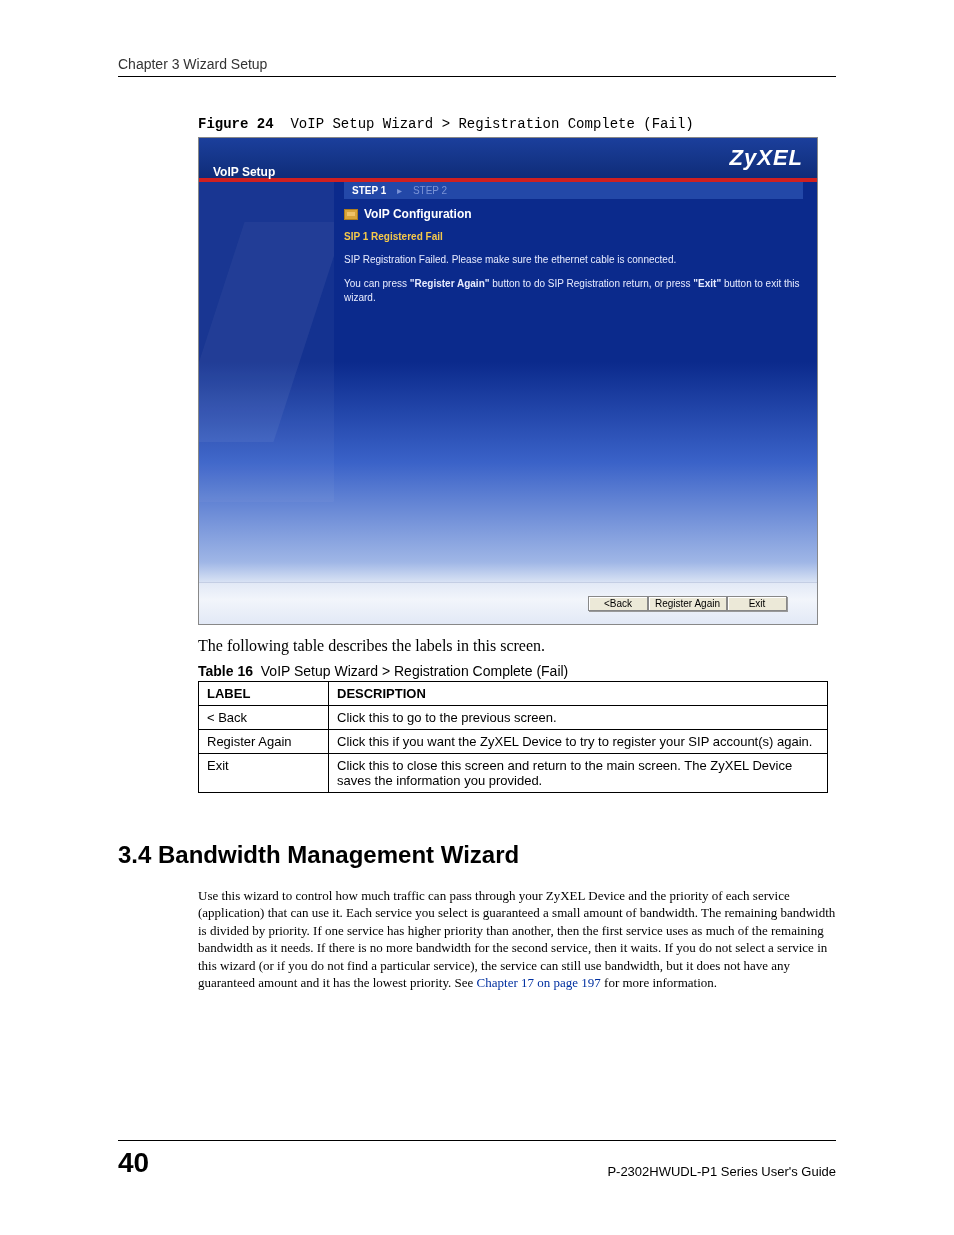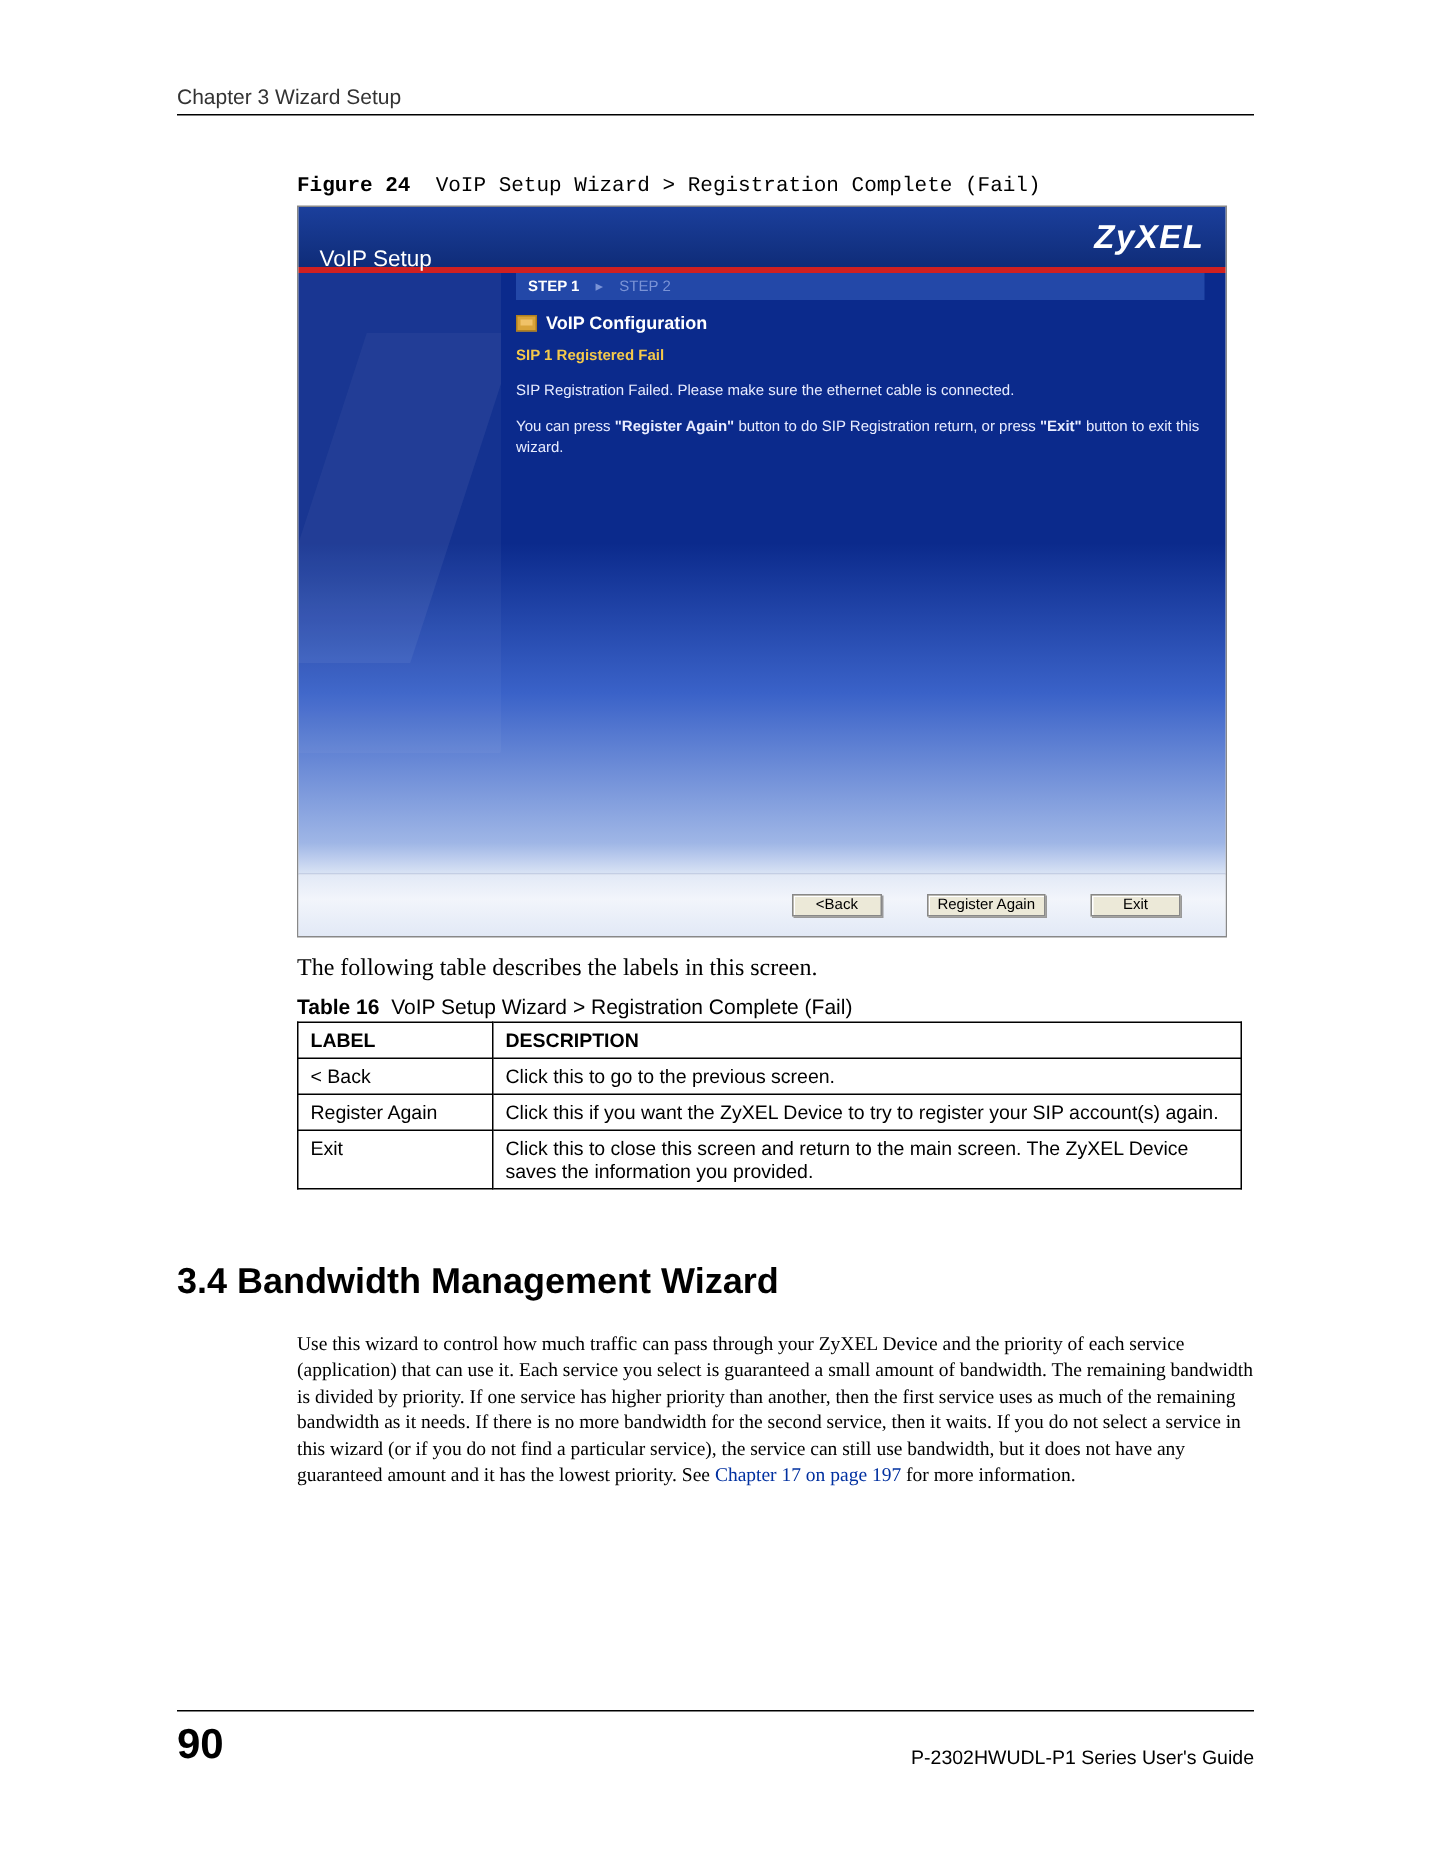--- a/index.html
+++ b/index.html
@@ -42,21 +42,21 @@
     border: 1px solid #888;
     font-family: Verdana, Arial, sans-serif;
   }
   .wiz-titlebar {
     height: 40px;
     background: linear-gradient(#1b3f9c, #0f2c78);
     display: flex; align-items: center; justify-content: space-between;
     padding: 0 14px;
     color: #fff;
   }
-  .wiz-titlebar .title { font-weight: normal; font-size: 15px; margin-top: 28px; }
+  .wiz-titlebar .title { font-weight: bold; font-size: 12px; margin-top: 28px; }
   .wiz-titlebar .brand { font-size: 22px; font-weight: bold; font-style: italic; letter-spacing: 1px; }
   .wiz-redbar { height: 4px; background: #d02020; }
   .wiz-body {
     display: flex;
     height: 400px;
     background: linear-gradient(#0b2a8c 0%, #0b2a8c 45%, #3a62c8 70%, #9fb6e6 95%, #d8e2f4 100%);
   }
   .wiz-left {
     width: 135px;
     position: relative;
@@ -102,21 +102,20 @@
     height: 4px; background: #f0c268;
   }
   .sip-fail { color: #f5c94a; font-weight: bold; font-size: 10px; line-height: 1.2; }
   .wiz-msg { color: #e8ecff; font-size: 10px; margin-top: 10px; line-height: 1.4; }
   .wiz-msg b { font-weight: bold; }
 
   .wiz-footer {
     height: 42px;
     background: linear-gradient(#e2e9f6, #f2f5fb 40%, #e2e9f6);
     display: flex; align-items: center; justify-content: flex-end;
-    gap: 30px;
     padding: 0 30px;
     border-top: 1px solid #c4cee4;
   }
   .wiz-btn {
     font-family: Tahoma, Arial, sans-serif;
     font-size: 10px;
     padding: 1px 6px;
     min-width: 60px;
     text-align: center;
     background: #ece9d8;
@@ -251,15 +250,15 @@
 
   <h2 class="sec">3.4  Bandwidth Management Wizard</h2>
 
   <p class="body-para">
     <span>Use this wizard to control how much traffic can pass through your ZyXEL Device and the priority of each service (application) that can use it. Each service you select is guaranteed a small amount of bandwidth. The remaining bandwidth is divided by priority. If one service has higher priority than another, then the first service uses as much of the remaining bandwidth as it needs. If there is no more bandwidth for the second service, then it waits. If you do not select a service in this wizard (or if you do not find a particular service), the service can still use bandwidth, but it does not have any guaranteed amount and it has the lowest priority. See </span><a href="#">Chapter 17 on page 197</a><span> for more information.</span>
   </p>
 
 </div>
 
 <div class="page-footer">
-  <span class="num">90</span>
+  <span class="num">40</span>
   <span class="guide">P-2302HWUDL-P1 Series User's Guide</span>
 </div>
 
 </body></html>

